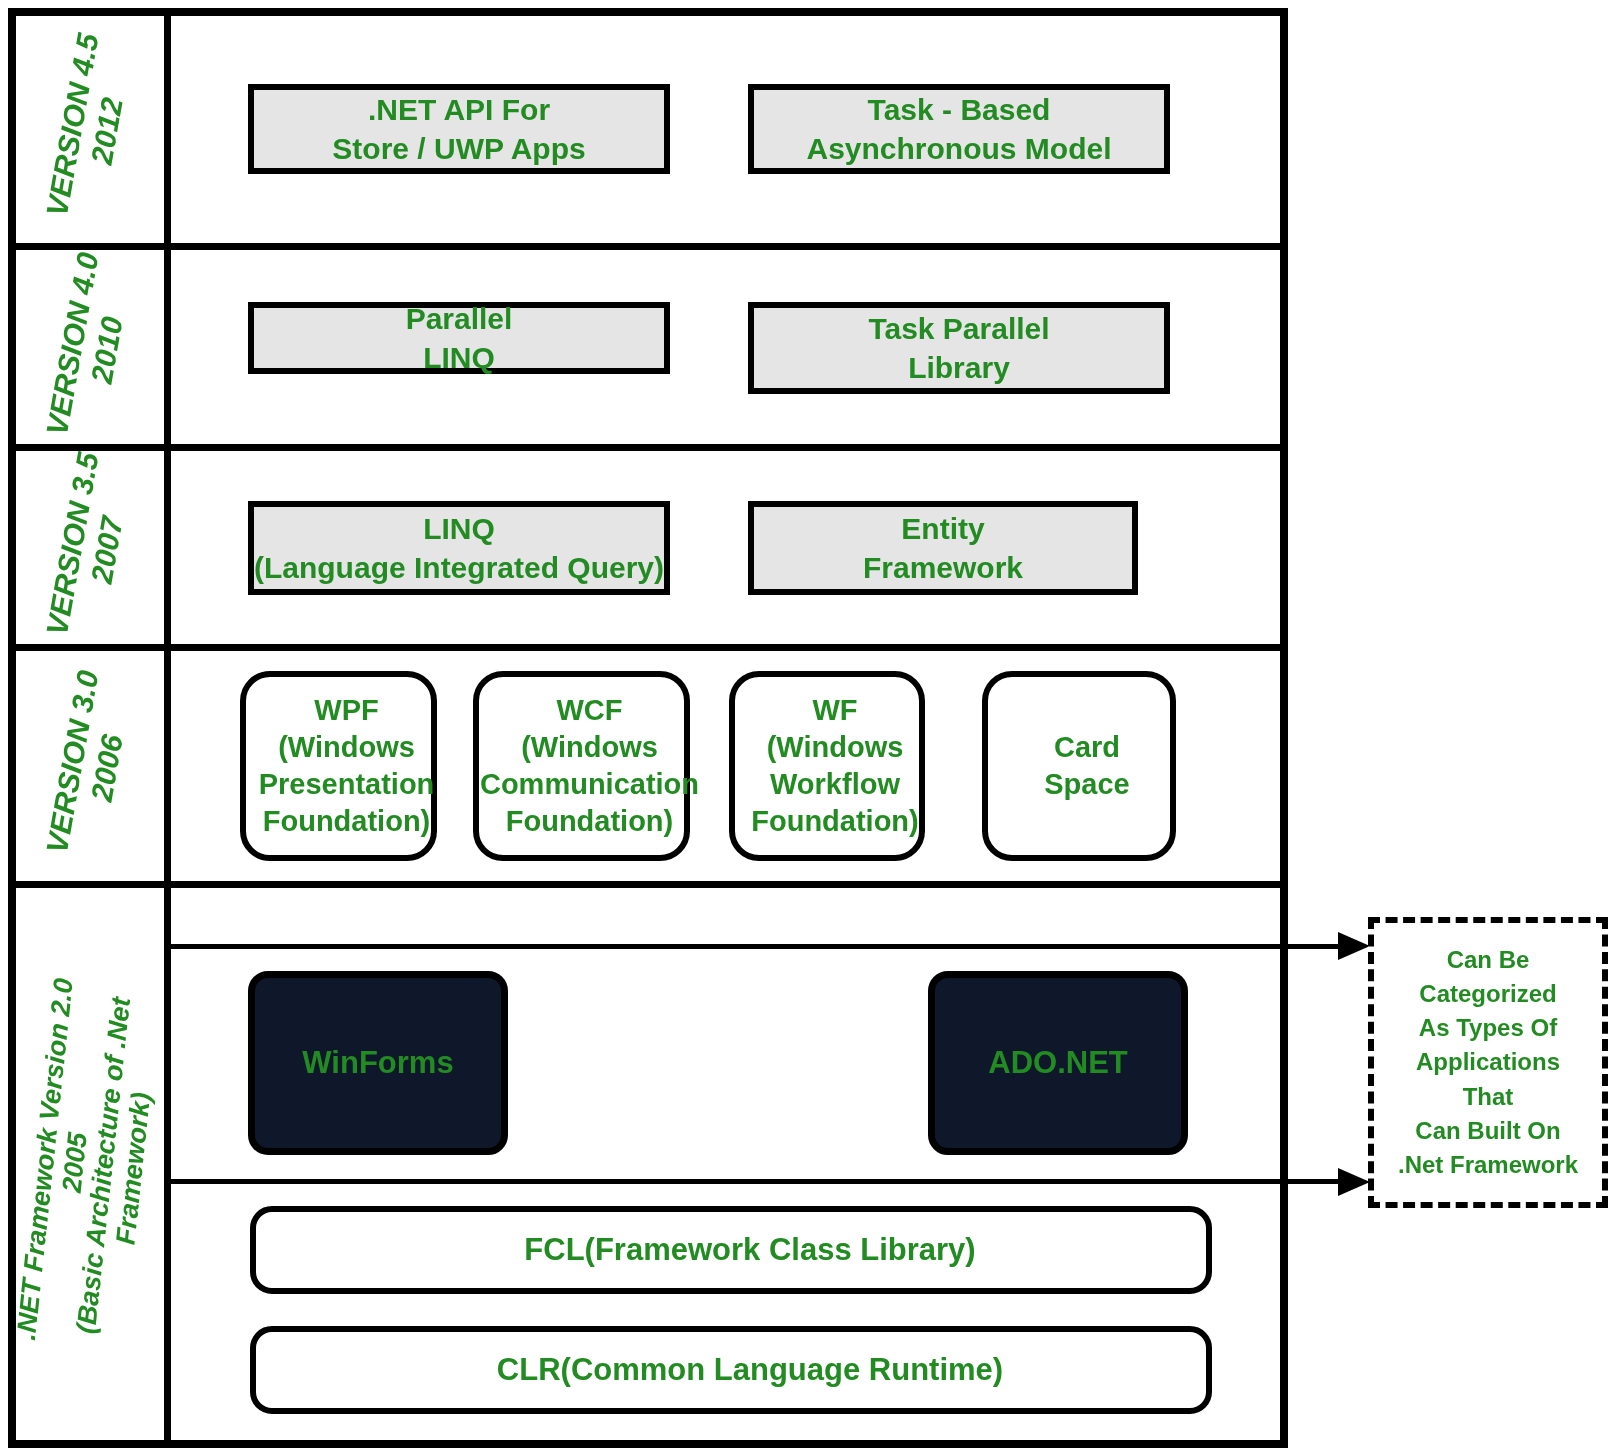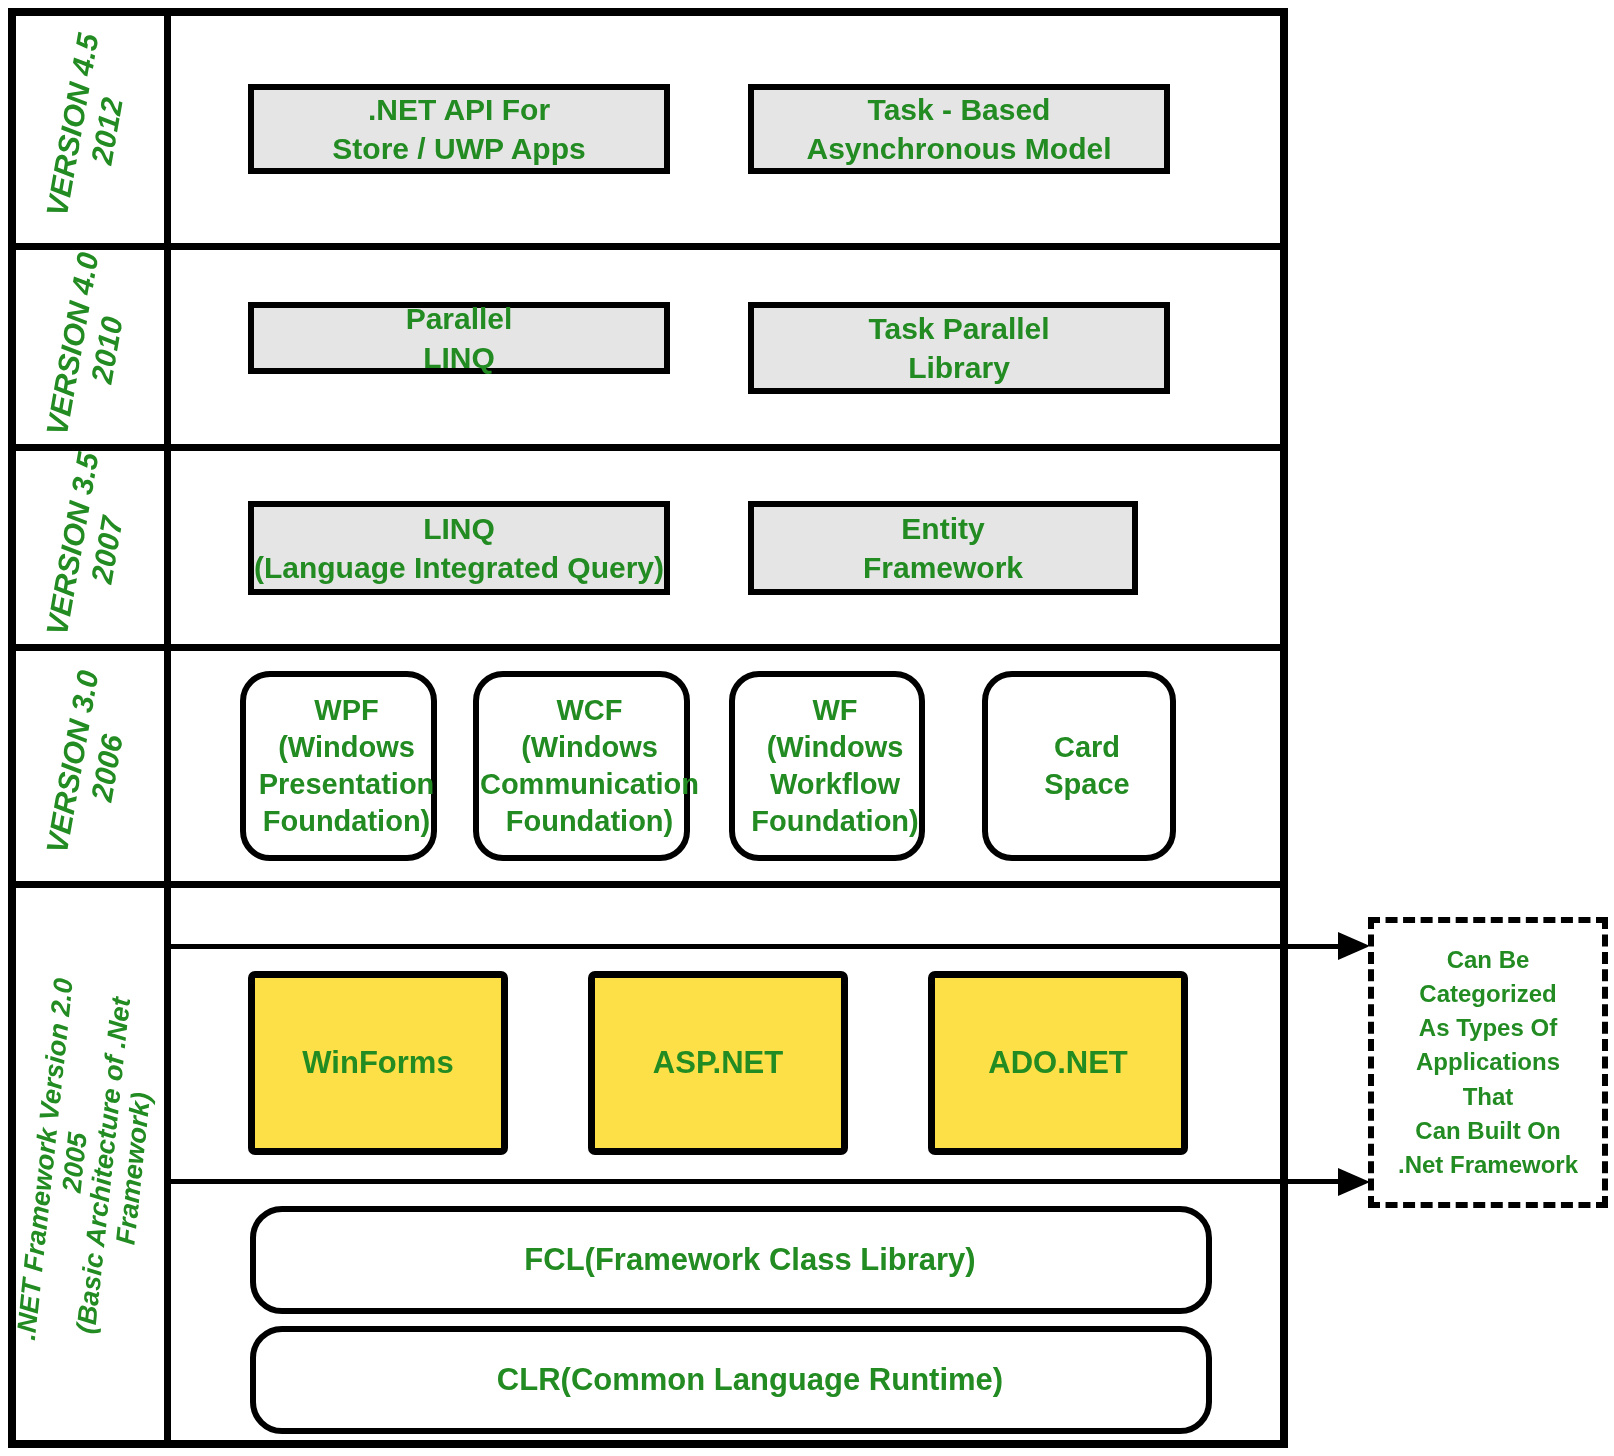--- a/index.html
+++ b/index.html
@@ -18,25 +18,25 @@
                transform:translate(-50%,-50%) rotate(-80deg); }
   .row-label.long { font-size:27px; line-height:1.1; transform:translate(-50%,-50%) rotate(-84deg); }
 
   .txt { color:var(--green); font-weight:700; text-align:center; white-space:pre; }
 
   .rbox { border:6px solid var(--ink); background:#e5e5e5; display:flex;
           align-items:center; justify-content:center; font-size:30px; line-height:1.3; }
   .round4 { border:6px solid var(--ink); border-radius:30px; background:#fff;
             display:flex; align-items:center; justify-content:center;
             font-size:29px; line-height:1.27; top:671px; height:190px;padding-left:16px; }
-  .round5 { border:7px solid var(--ink); border-radius:7px; background:#fde047;
+  .round5 { border:7px solid var(--ink); border-radius:20px; background:#0f172a;
             display:flex; align-items:center; justify-content:center;
             font-size:31px; top:971px; height:184px; }
-  .pill { border:6px solid var(--ink); border-radius:32px; background:#fff;
-          left:250px; width:962px; height:108px; display:flex; align-items:center;
+  .pill { border:6px solid var(--ink); border-radius:22px; background:#fff;
+          left:250px; width:962px; height:88px; display:flex; align-items:center;
           justify-content:center; font-size:31px;padding-left:38px; }
 
   .aline { background:var(--ink); left:164px; width:1176px; height:5px; }
   .ahead { width:0; height:0; left:1338px;
            border-top:14px solid transparent; border-bottom:14px solid transparent;
            border-left:32px solid var(--ink); }
 
   .dashed { left:1368px; top:917px; width:240px; height:291px;
             border:6px dashed var(--ink); background:#fff; display:flex;
             align-items:center; justify-content:center; }
@@ -96,21 +96,20 @@
 Foundation)</div>
   <div class="abs round4 txt" style="left:982px; width:194px">Card
 Space</div>
 
   <div class="abs aline" style="top:944px"></div>
   <div class="abs ahead" style="top:932px"></div>
   <div class="abs aline" style="top:1179px"></div>
   <div class="abs ahead" style="top:1168px"></div>
 
   <div class="abs round5 txt" style="left:248px; width:260px">WinForms</div>
-  <div class="abs round5 txt" style="left:588px; width:260px">ASP.NET</div>
   <div class="abs round5 txt" style="left:928px; width:260px">ADO.NET</div>
 
   <div class="abs pill txt" style="top:1206px">FCL(Framework Class Library)</div>
   <div class="abs pill txt" style="top:1326px">CLR(Common Language Runtime)</div>
 
   <div class="abs dashed">
     <div class="txt">Can Be
 Categorized
 As Types Of
 Applications

